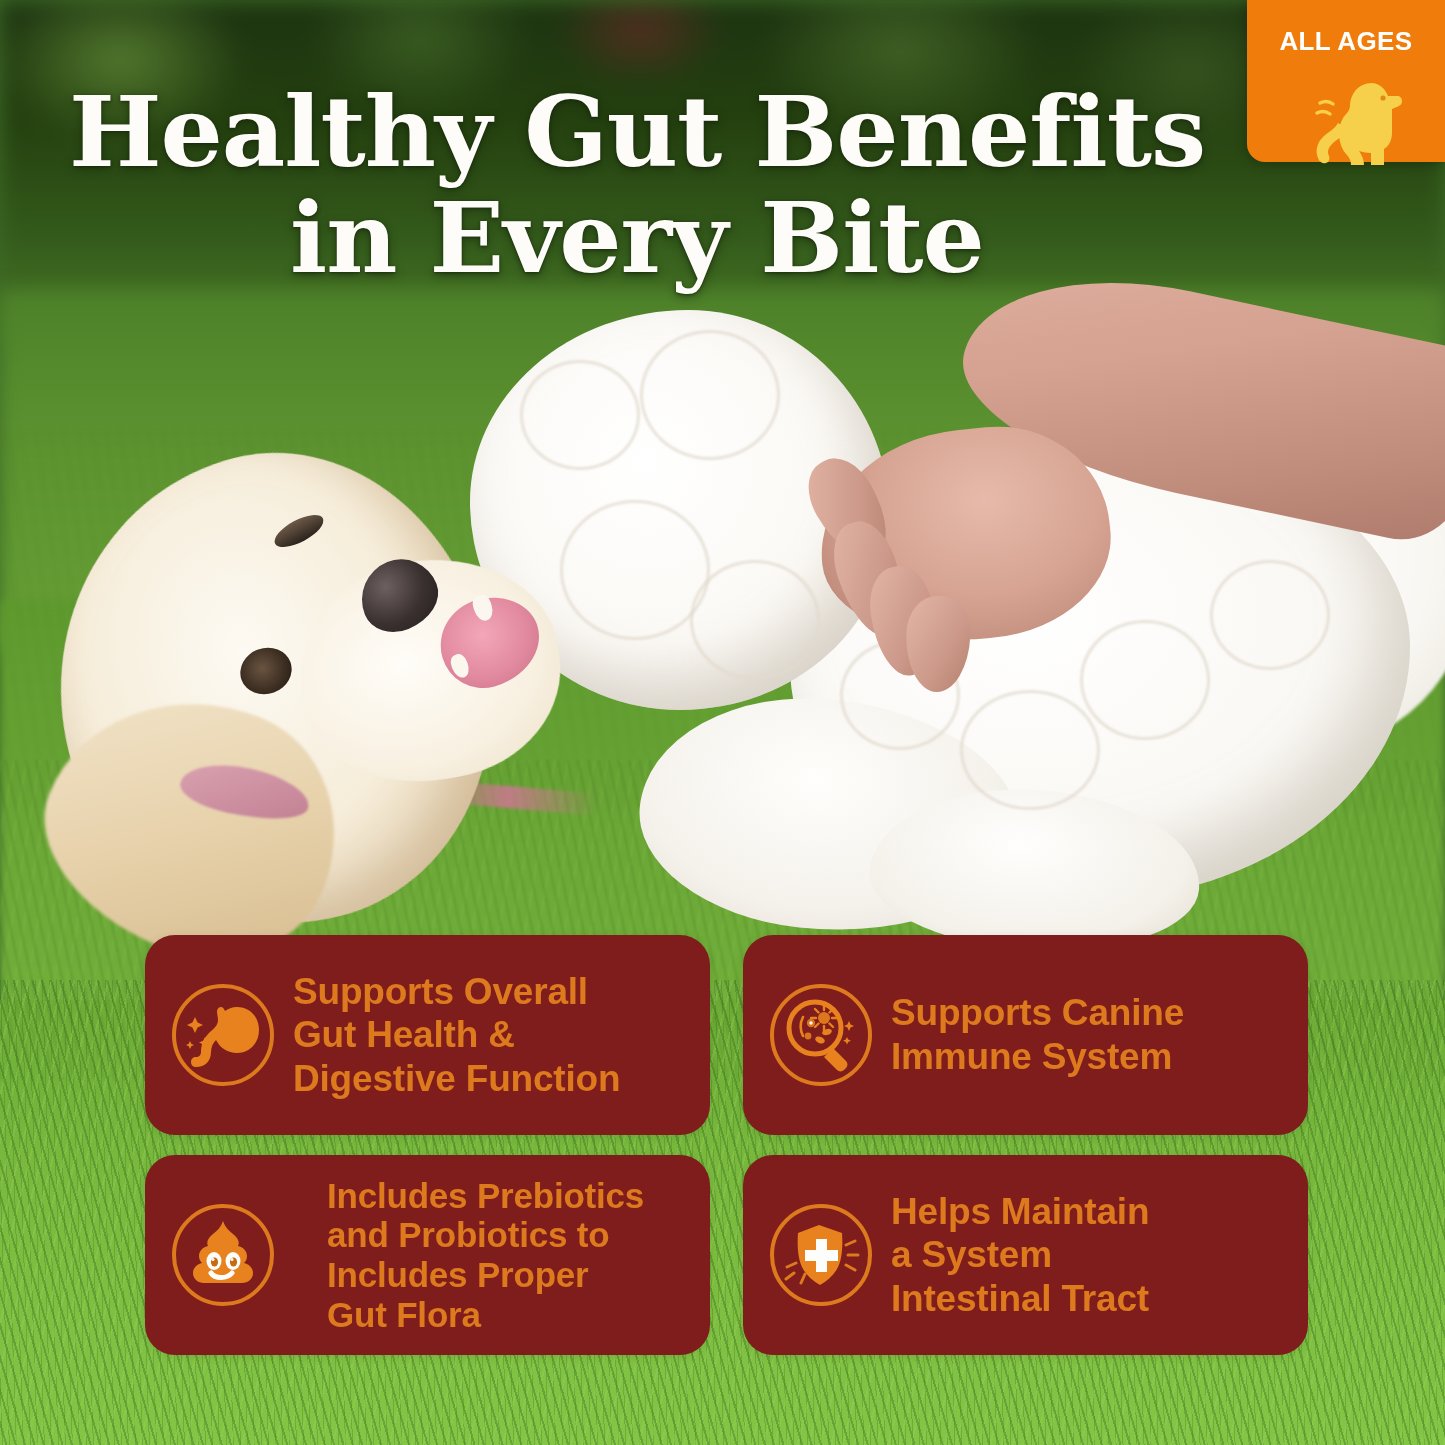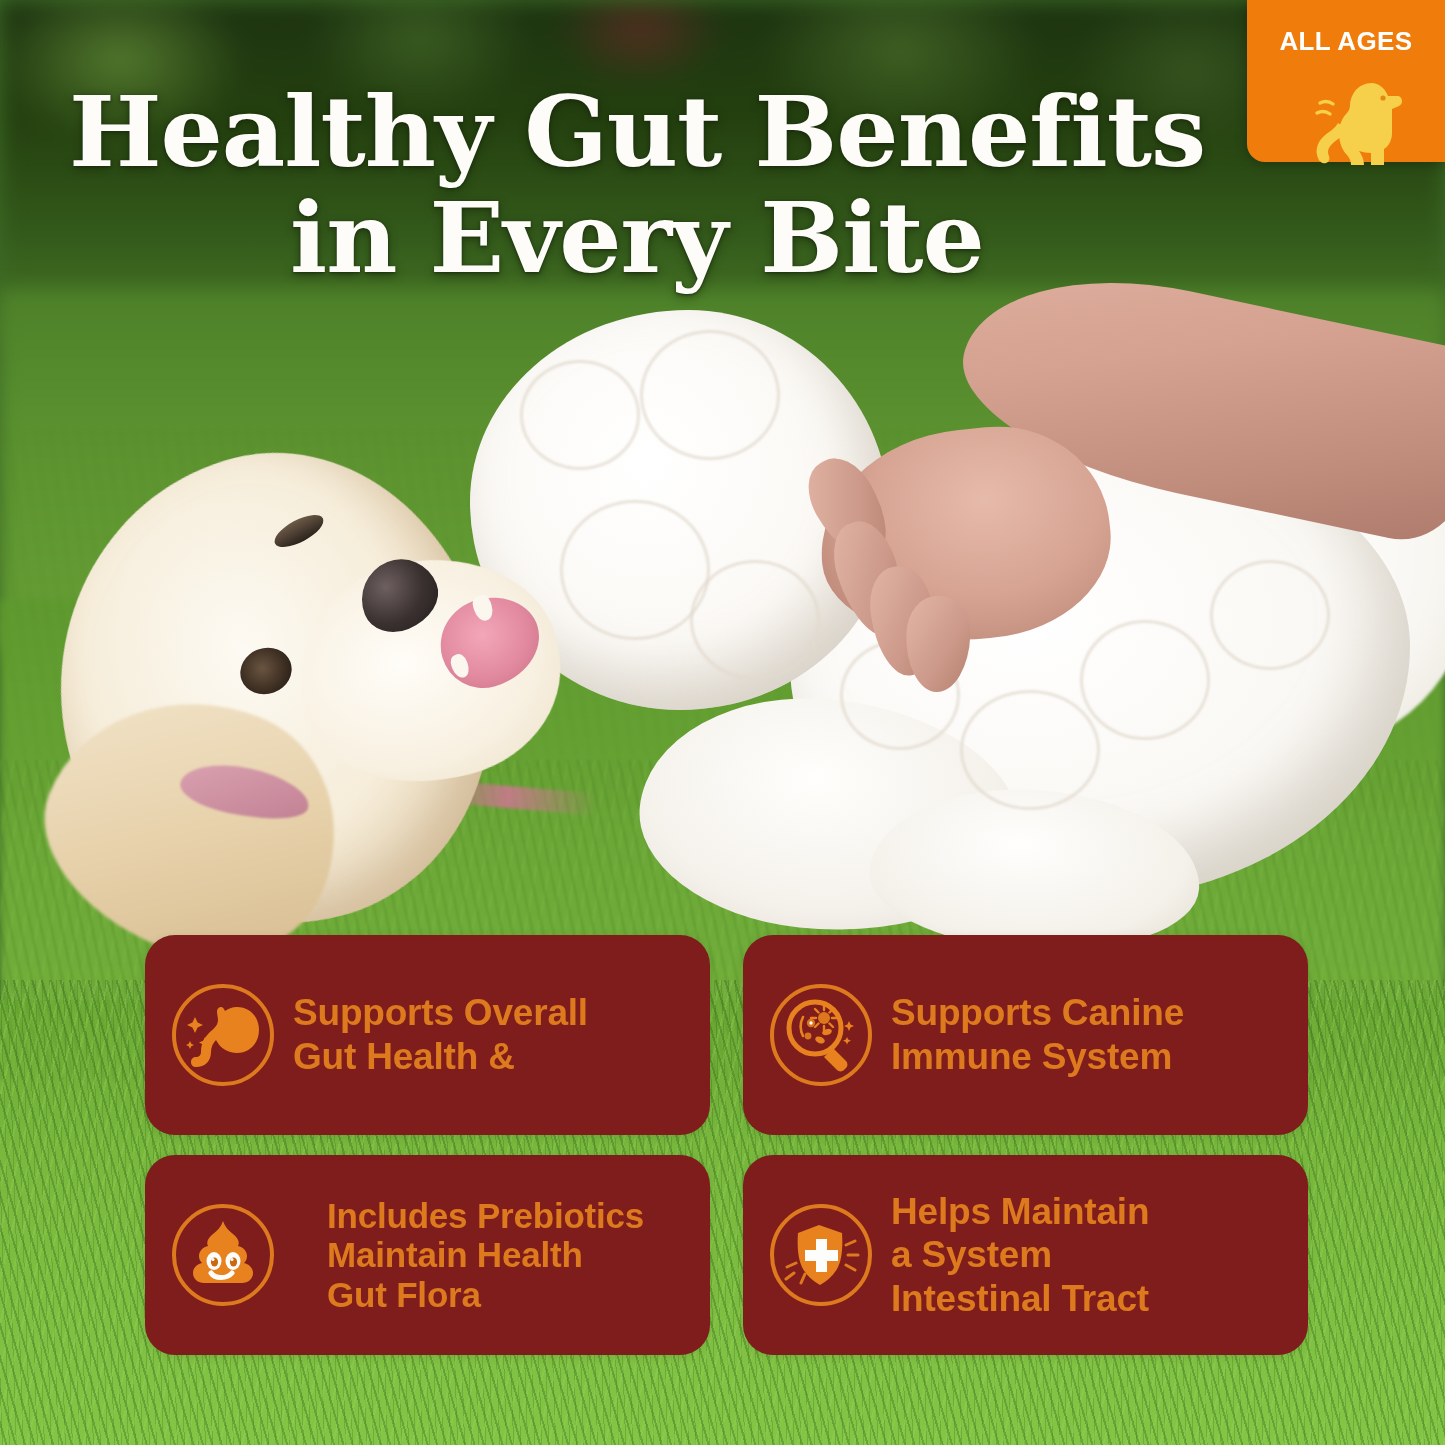--- a/index.html
+++ b/index.html
@@ -356,20 +356,21 @@
           <g fill="#E8821F">
             <path d="M26 36l2.6 5.4L34 44l-5.4 2.6L26 52l-2.6-5.4L18 44l5.4-2.6z"></path>
             <path d="M36 56l1.8 3.8L42 61.6l-4.2 1.8L36 67l-1.8-3.6L30 61.6l4.2-1.8z"></path>
             <path d="M21 60l1.3 2.7L25 64l-2.7 1.3L21 68l-1.3-2.7L17 64l2.7-1.3z"></path>
           </g>
         </svg>
       </div>
       <div class="card-text">
         <span class="ln">Supports Overall</span>
         <span class="ln">Gut Health &amp;</span>
+        <span class="ln">Digestive Function</span>
       </div>
     </div>
 
     <div class="card">
       <div class="card-icon">
         <svg width="108" height="108" viewBox="0 0 108 108">
           <circle cx="54" cy="54" r="49" fill="none" stroke="#DE7A1E" stroke-width="4"></circle>
           <circle cx="48" cy="47" r="26" fill="none" stroke="#E8821F" stroke-width="5"></circle>
           <path d="M66 67l13 13a5 5 0 0 1 0 7l-2 2a5 5 0 0 1-7 0L57 76z" fill="#E8821F"></path>
           <g fill="none" stroke="#E8821F" stroke-width="2.6" stroke-linecap="round">
@@ -407,21 +408,22 @@
           <ellipse cx="64" cy="60" rx="7.5" ry="9" fill="#FDFDFB"></ellipse>
           <ellipse cx="45.5" cy="61" rx="3.6" ry="4.6" fill="#C96A12"></ellipse>
           <ellipse cx="64.5" cy="61" rx="3.6" ry="4.6" fill="#C96A12"></ellipse>
           <circle cx="44" cy="58.5" r="1.5" fill="#FDFDFB"></circle>
           <circle cx="63" cy="58.5" r="1.5" fill="#FDFDFB"></circle>
           <path d="M42 72c4 6 16 6 21 0" fill="none" stroke="#FDFDFB" stroke-width="5" stroke-linecap="round"></path>
         </svg>
       </div>
       <div class="card-text">
         <span class="ln">Includes Prebiotics</span>
-        <span class="ln">Maintain Health</span>
+        <span class="ln">and Probiotics to</span>
+        <span class="ln">Includes Proper</span>
         <span class="ln">Gut Flora</span>
       </div>
     </div>
 
     <div class="card">
       <div class="card-icon">
         <svg width="108" height="108" viewBox="0 0 108 108">
           <circle cx="54" cy="54" r="49" fill="none" stroke="#DE7A1E" stroke-width="4"></circle>
           <path d="M52 24L31 32c-1 14 0 27 5 36 4 7 10 12 17 16 7-4 13-9 17-16 5-9 6-22 5-36z" fill="#E8821F"></path>
           <path d="M49 38h11v11h11v11H60v11H49V60H38V49h11z" fill="#FDFDFB"></path>

